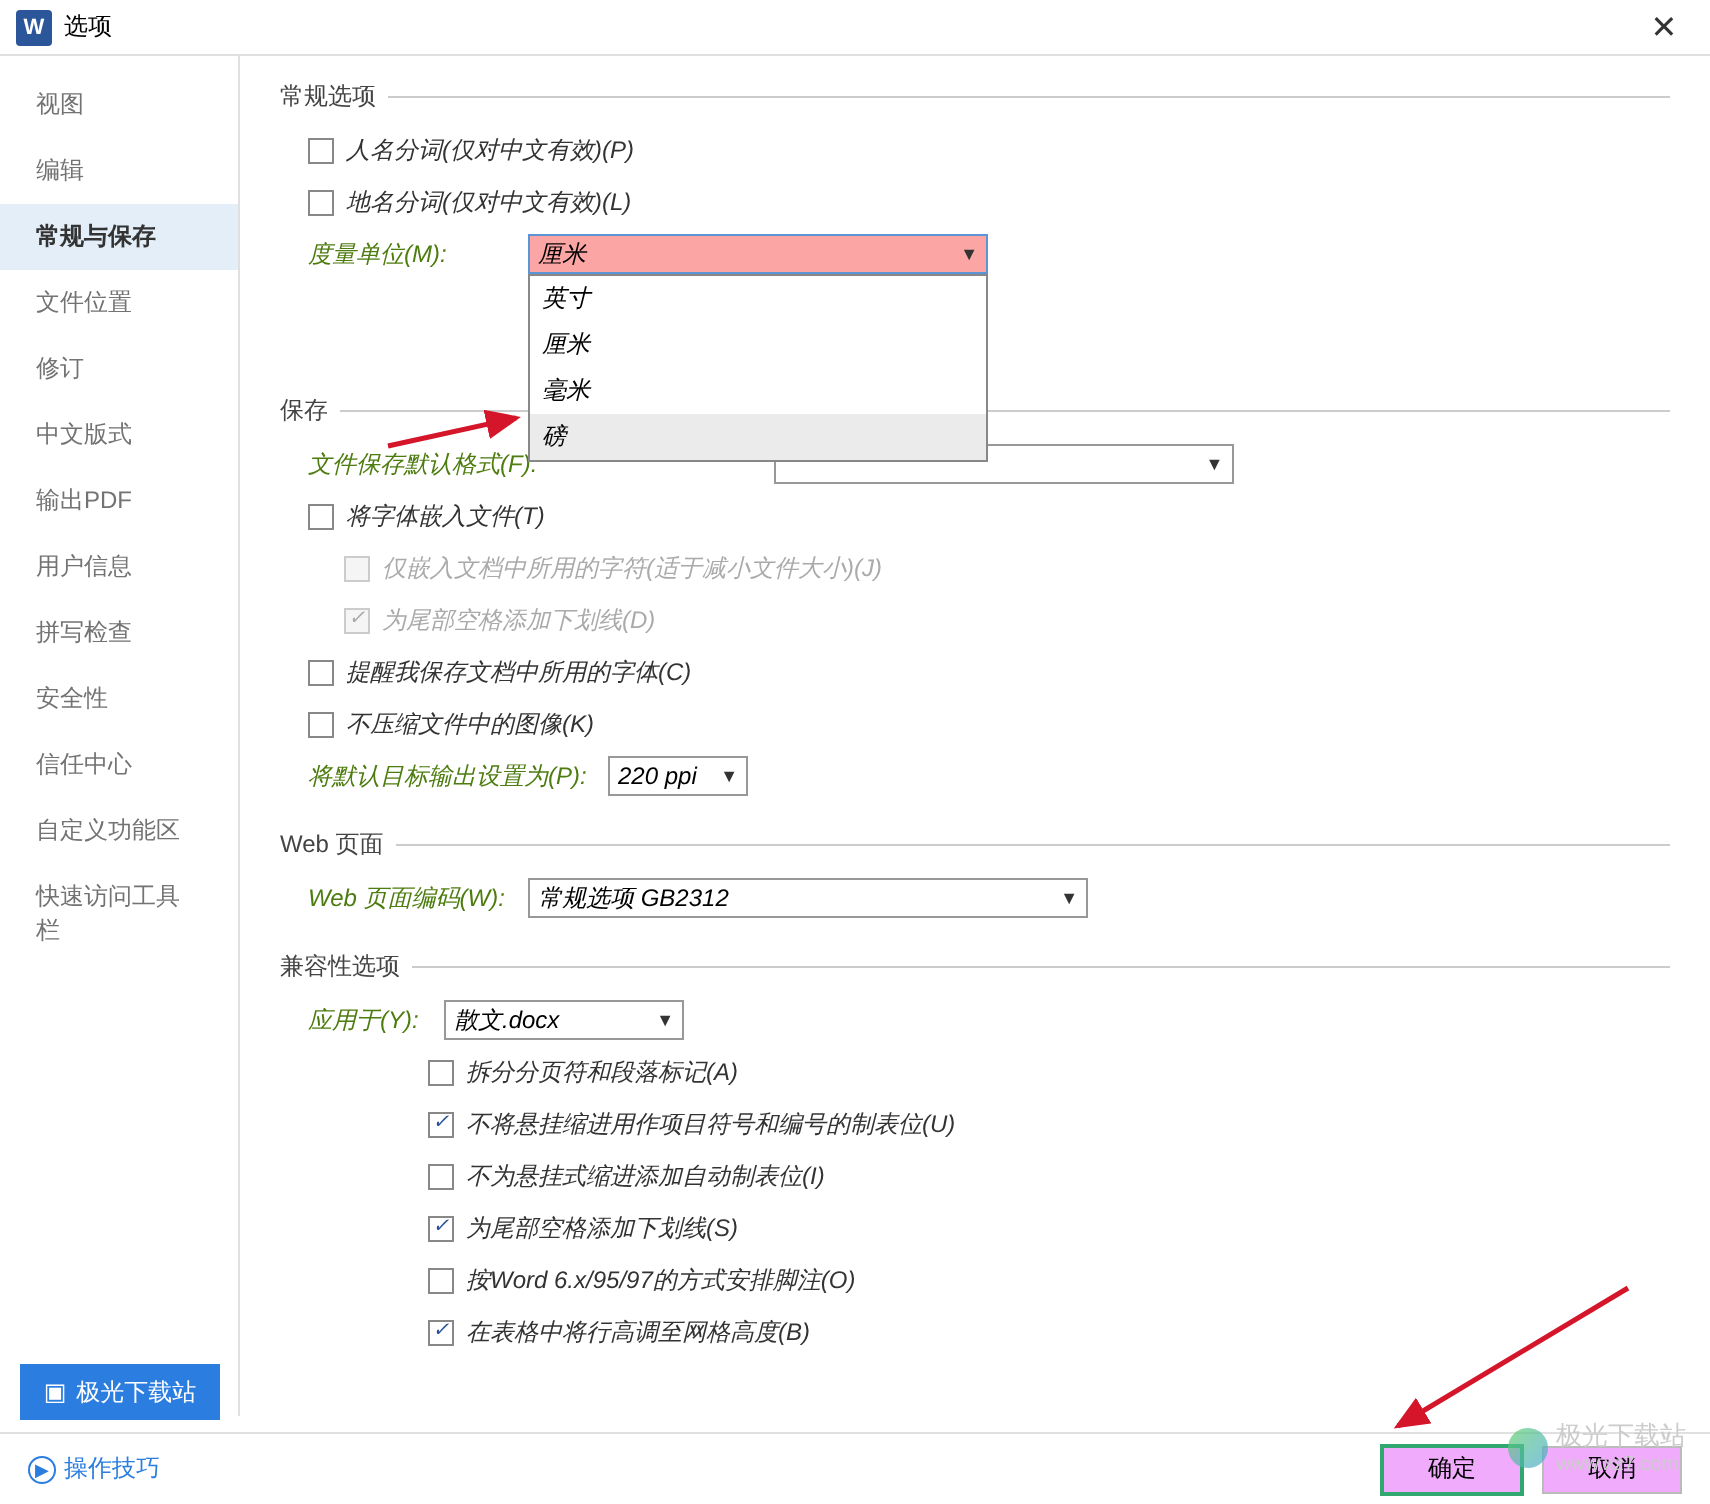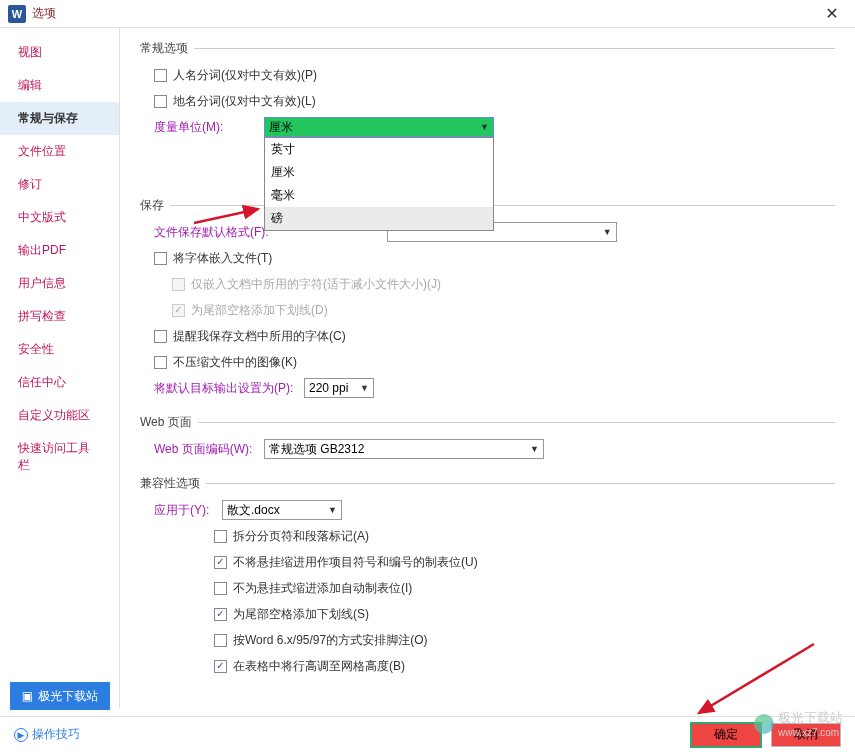--- a/index.html
+++ b/index.html
@@ -26,40 +26,40 @@
       background: #2b579a;
       color: #fff;
       display: flex;
       align-items: center;
       justify-content: center;
       font-weight: bold;
       font-size: 11px;
       border-radius: 2px;
       margin-right: 6px;
     }
-    .title-text { flex: 1; color: #7f1d1d; }
+    .title-text { flex: 1; color: #000000; }
     .close-btn {
       width: 30px;
       text-align: center;
       font-size: 16px;
       cursor: pointer;
       color: #333;
     }
     .main-content {
       display: flex;
       height: 680px;
     }
     .sidebar {
       width: 120px;
       border-right: 1px solid #e0e0e0;
       padding-top: 8px;
     }
     .sidebar-item {
       padding: 8px 18px;
-      color: #be185d;
+      color: #737373;
       cursor: pointer;
       font-size: 12px;
     }
     .sidebar-item.selected {
       background: #e3eef9;
       color: #333;
       font-weight: bold;
     }
     .content-area {
       flex: 1;
@@ -84,20 +84,21 @@
       margin-left: 6px;
     }
     .section-body {
       padding-left: 14px;
     }
     .option-row {
       display: flex;
       align-items: center;
       margin: 6px 0;
       min-height: 20px;
+      font-style: italic;
     }
     .checkbox {
       width: 13px;
       height: 13px;
       border: 1px solid #888;
       margin-right: 6px;
       display: inline-flex;
       align-items: center;
       justify-content: center;
       background: #fff;
@@ -114,41 +115,41 @@
       background: #f5f5f5;
     }
     .checkbox.disabled.checked::after {
       color: #aaa;
     }
     .option-label { color: #333; }
     .option-label.disabled { color: #aaa; }
     .option-row.indent { margin-left: 18px; }
     .option-row.indent2 { margin-left: 60px; }
     .form-label {
-      color: #a21caf;
+      color: #4d7c0f;
       margin-right: 10px;
       min-width: 100px;
     }
     .dropdown {
       border: 1px solid #989898;
       background: #fff;
       height: 20px;
       display: flex;
       align-items: center;
       padding: 0 4px;
       position: relative;
       cursor: pointer;
     }
     .dropdown-arrow {
       margin-left: auto;
       font-size: 9px;
       color: #333;
     }
     .dropdown.highlighted {
-      background: #22c55e;
+      background: #fca5a5;
       border-color: #5c95d6;
     }
     .dropdown-list {
       position: absolute;
       top: 19px;
       left: -1px;
       right: -1px;
       background: #fff;
       border: 1px solid #888;
       z-index: 100;
@@ -199,21 +200,21 @@
       display: flex;
       align-items: center;
       justify-content: center;
       margin-right: 4px;
       font-size: 9px;
     }
     .btn {
       width: 70px;
       height: 24px;
       border: 1px solid #bbb;
-      background: #ef4444;
+      background: #f0abfc;
       display: flex;
       align-items: center;
       justify-content: center;
       cursor: pointer;
       margin-left: 10px;
     }
     .btn.primary {
       border-color: #31a86f;
       box-shadow: 0 0 0 1px #31a86f;
     }

